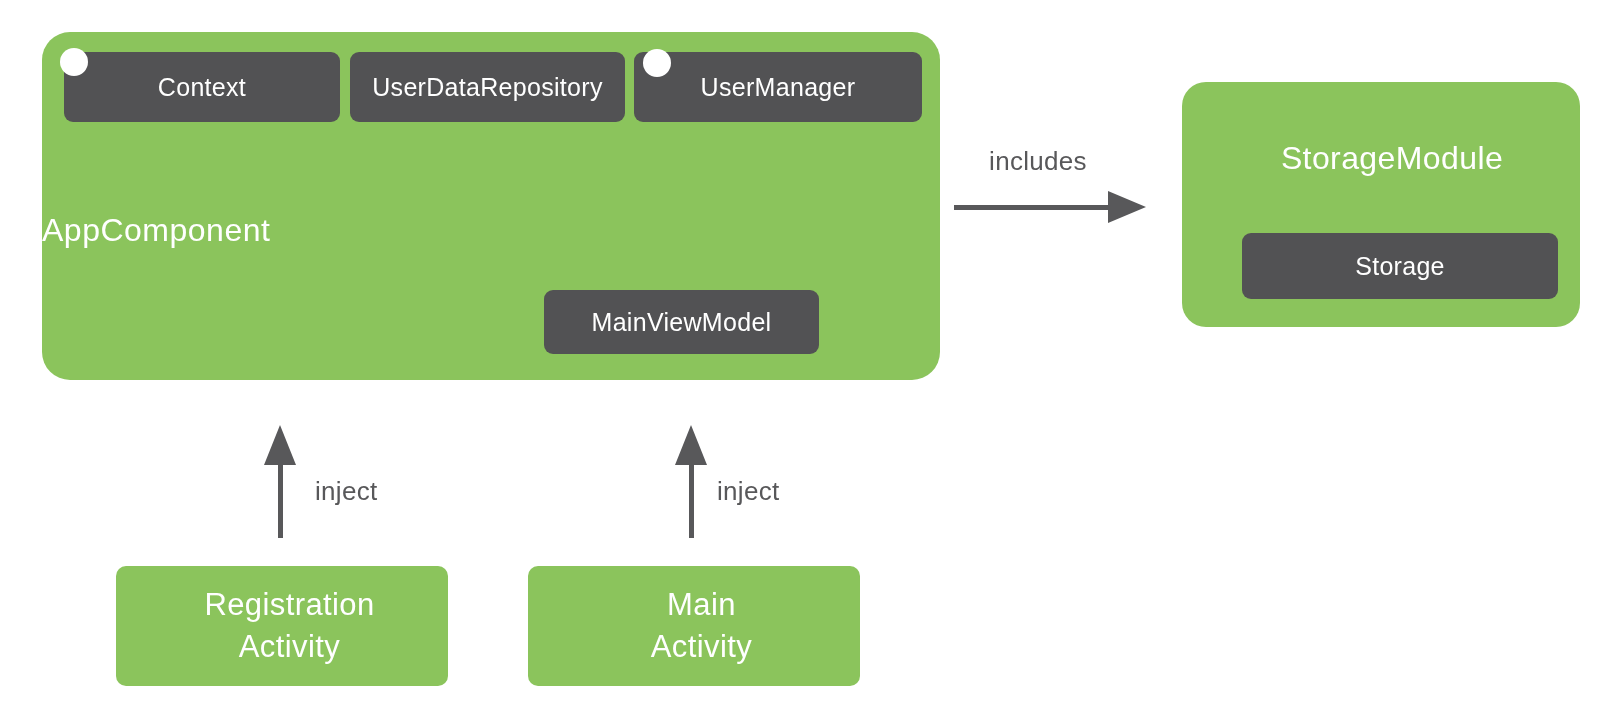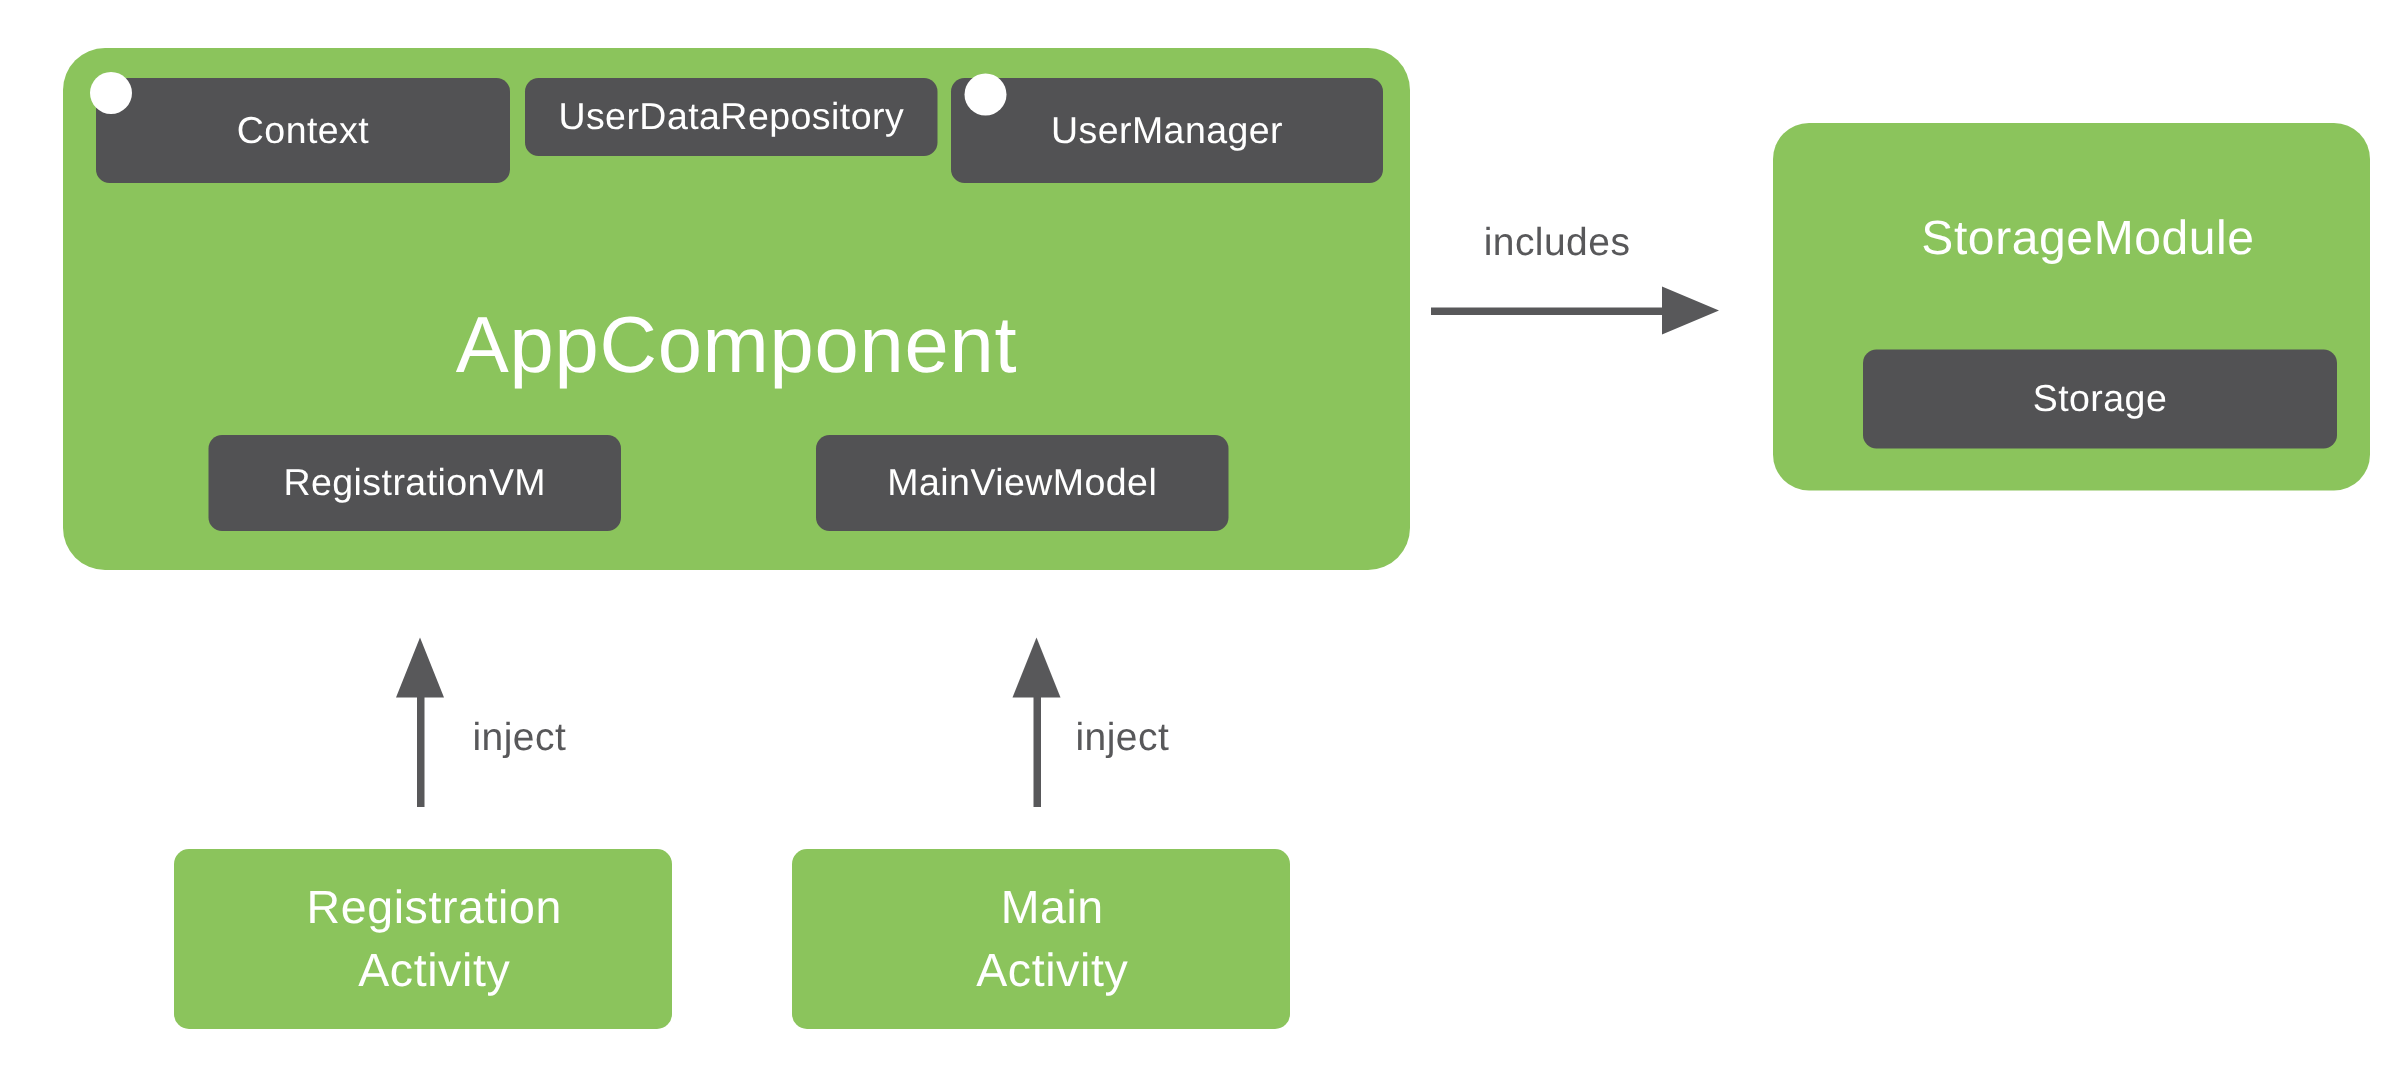--- a/index.html
+++ b/index.html
@@ -29,33 +29,33 @@
     background:var(--dark-gray);
     border-radius:9px;
     color:var(--text-on-fill);
     display:flex;align-items:center;justify-content:center;
     font-size:25px;
     letter-spacing:0.3px;
   }
   
   .app-component{left:30px;top:32px;width:898px;height:348px;border-radius:28px;}
   .box-context{left:22px;top:20px;width:276px;height:70px;}
-  .box-udr{left:308px;top:20px;width:275px;height:52px;}
+  .box-udr{left:308px;top:20px;width:275px;height:70px;}
   .box-um{left:592px;top:20px;width:288px;height:70px;}
   .box-regvm{left:97px;top:258px;width:275px;height:64px;}
   .box-mainvm{left:502px;top:258px;width:275px;height:64px;}
   .scope-dot{
     position:absolute;width:28px;height:28px;border-radius:50%;
     background:var(--text-on-fill);
   }
   .dot-1{left:18px;top:16px;}
   .dot-2{left:601px;top:17px;}
   .app-title{
-    position:absolute;left:0;top:168px;width:100%;
-    text-align:center;font-size:53px;color:var(--text-on-fill);
+    position:absolute;left:0;top:180px;width:100%;
+    text-align:left;font-size:32px;color:var(--text-on-fill);
     letter-spacing:0.5px;
   }
   
   .storage-module{left:1170px;top:82px;width:398px;height:245px;border-radius:24px;}
   .storage-title{
     position:absolute;left:0;top:58px;width:100%;
     text-align:center;font-size:32px;color:var(--text-on-fill);
     letter-spacing:0.4px;
     padding-left:22px;
   }
@@ -117,23 +117,20 @@
     </div>
     <div class="dark-box box-udr">
       <span>UserDataRepository</span>
     </div>
     <div class="dark-box box-um">
       <span>UserManager</span>
     </div>
     <div class="scope-dot dot-1"></div>
     <div class="scope-dot dot-2"></div>
     <div class="app-title">AppComponent</div>
-    <div class="dark-box box-regvm">
-      <span>RegistrationVM</span>
-    </div>
     <div class="dark-box box-mainvm">
       <span>MainViewModel</span>
     </div>
   </div>
 
   <div class="edge-label includes-label">includes</div>
   <div class="shaft-h"></div>
   <div class="head-right"></div>
 
   <div class="green-node storage-module">

